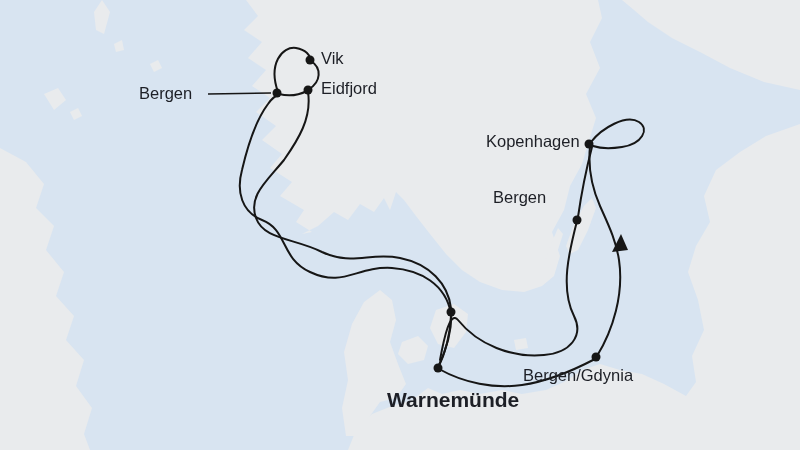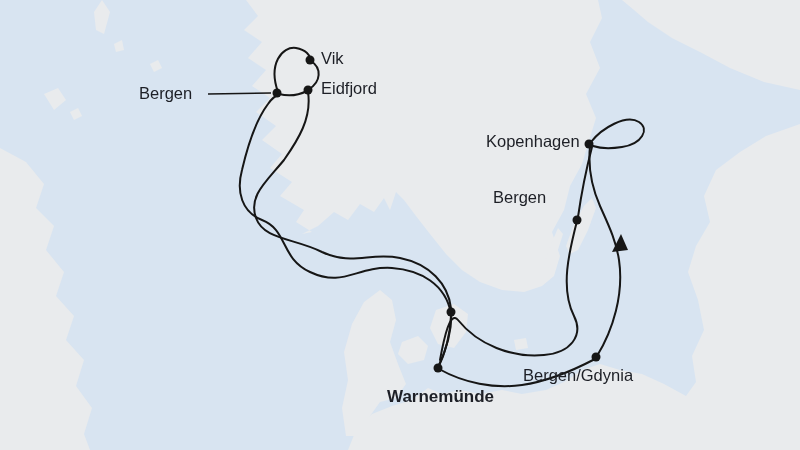--- a/index.html
+++ b/index.html
@@ -22,21 +22,21 @@
   .leader{fill:none;stroke:var(--route);stroke-width:1.3;}
   .dot{fill:var(--route);}
   .arrow{fill:var(--route);}
   .port-label{
     position:absolute;
     font-size:16.5px;
     color:var(--label);
     white-space:nowrap;
     line-height:1.1;
   }
-  .port-label.bold{font-weight:bold;font-size:17px;}
+  .port-label.bold{font-weight:bold;font-size:21px;}
 </style>
 </head>
 <body>
 
 <div class="map-frame">
 
   <svg width="800" height="450" viewBox="0 0 800 450">
 
     <g>
 

